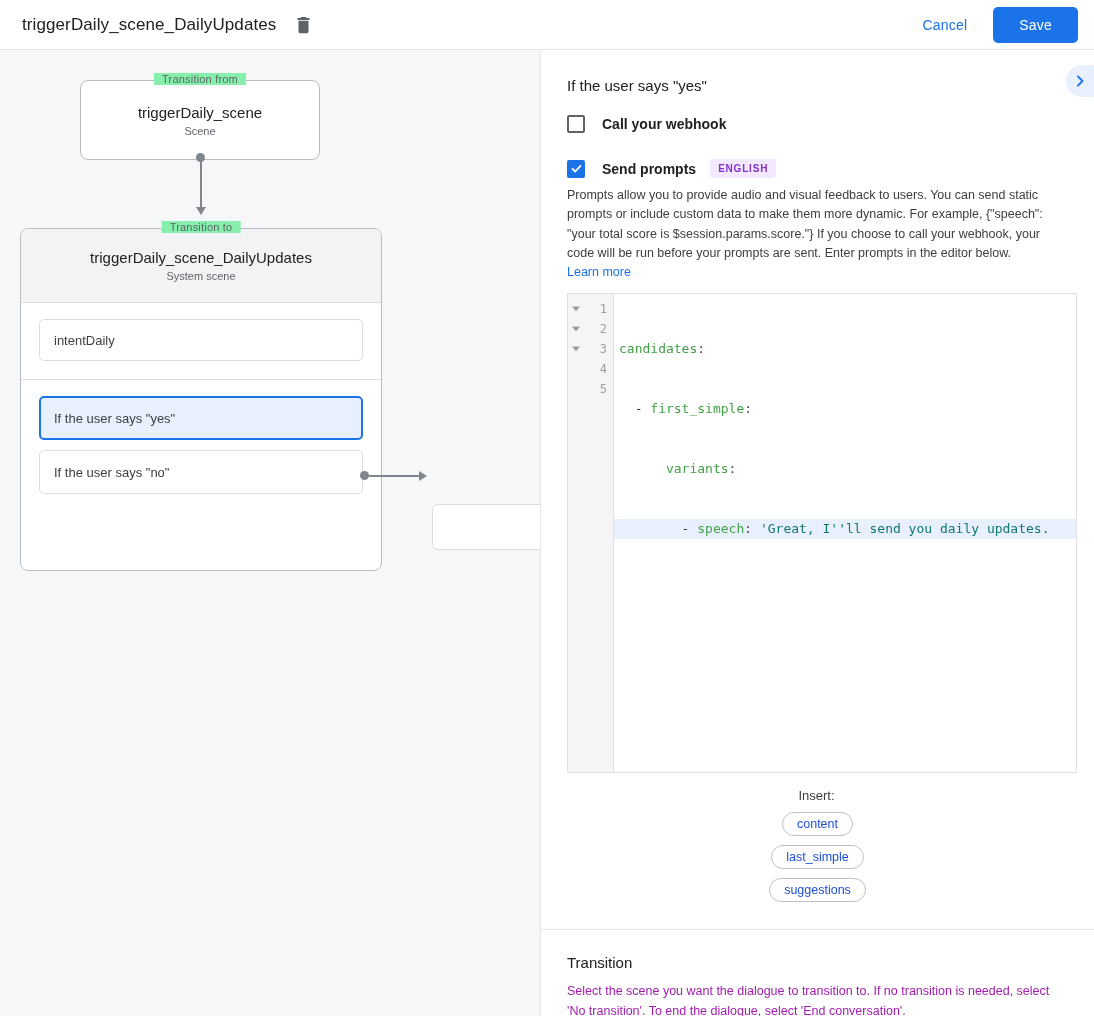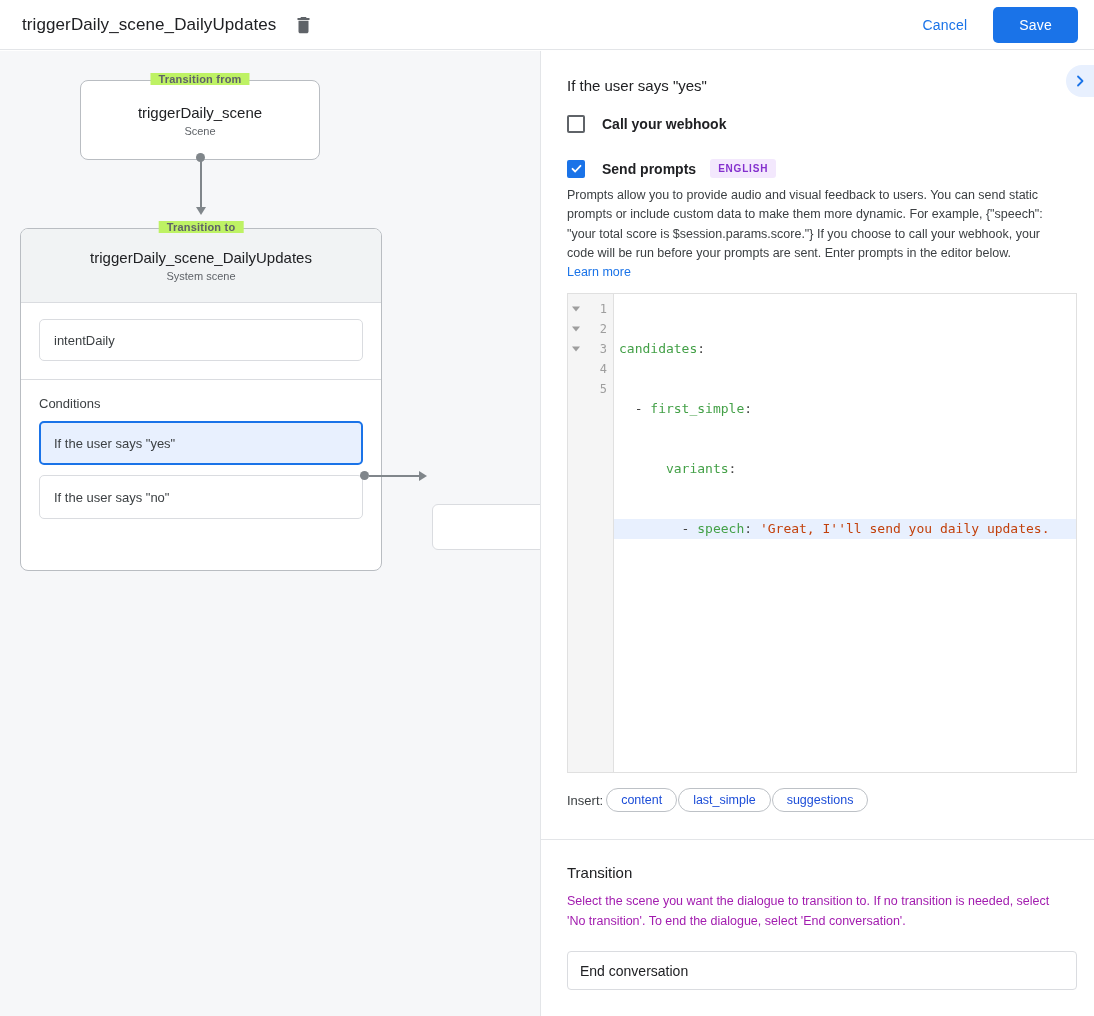--- a/index.html
+++ b/index.html
@@ -53,22 +53,22 @@
   }
 
   
   .node {
     position: absolute;
     border: 1px solid #b9bdc2; border-radius: 8px;
     background: #ffffff;
   }
   .node-legend {
     position: absolute; top: -8px; left: 50%; transform: translateX(-50%);
-    background: #bef264; padding: 0 8px;
-    font-size: 11px; color: #5f6368; white-space: nowrap; letter-spacing: .2px; font-weight: bold;
+    background: #86efac; padding: 0 8px;
+    font-size: 11px; color: #5f6368; white-space: nowrap; letter-spacing: .2px;
   }
   .node-title { font-size: 15px; color: #202124; text-align: left; }
   .node-sub { font-size: 11px; color: #5f6368; text-align: center; margin-top: 4px; }
 
   #node-from {
     left: 80px; top: 29px; width: 240px; height: 80px;
     display: flex; flex-direction: column; align-items: center; justify-content: center;
   }
 
   #node-to {
@@ -193,25 +193,25 @@
   }
   .code {
     flex: 1; padding-top: 5px; overflow: hidden;
     font-family: "DejaVu Sans Mono", monospace; font-size: 13px;
     white-space: pre; line-height: 20px;
   }
   .code-row { height: 20px; padding-left: 5px; }
   .code-row.hl { background: #e8f0fe; }
   .tok-key { color: #43a047; }
   .tok-punct { color: #444; }
-  .tok-str { color: #c2410c; }
+  .tok-str { color: #0f766e; }
 
   .insert-row {
-    display: flex; align-items: center; gap: 1px;
-    padding: 0 26px; margin-top: 15px;
+    display: flex; align-items: center; gap: 9px;
+    padding: 0 26px; margin-top: 15px; flex-direction: column;
   }
   .insert-label { font-size: 13px; color: #3c4043; margin-right: 2px; }
   .chip {
     border: 1px solid #bdc1c6; border-radius: 13px; height: 24px;
     display: flex; align-items: center; padding: 0 14px;
     font-size: 12.5px; color: #1d4ed8; cursor: pointer; background: #fff;
   }
 
   .panel-divider {
     margin: 27px 0 0 0; height: 1px; background: #e3e5e8; width: 553px;
@@ -262,21 +262,20 @@
     <div class="node" id="node-to">
       <div class="node-legend">Transition to</div>
       <div class="node-to-head">
         <div class="node-title">triggerDaily_scene_DailyUpdates</div>
         <div class="node-sub">System scene</div>
       </div>
       <div class="section">
         <div class="field-box">intentDaily</div>
       </div>
       <div class="section">
-        <div class="section-label">Conditions</div>
         <div class="cond-item selected">If the user says "yes"</div>
         <div class="cond-item">If the user says "no"</div>
       </div>
     </div>
 
     <div class="conn-dot" style="left:360px; top:420px;"></div>
     <div class="conn-line-h" style="left:369px; top:424px; width:52px;"></div>
     <div class="arrow-right" style="left:419px; top:420px;"></div>
 
     <div id="node-partial"></div>

